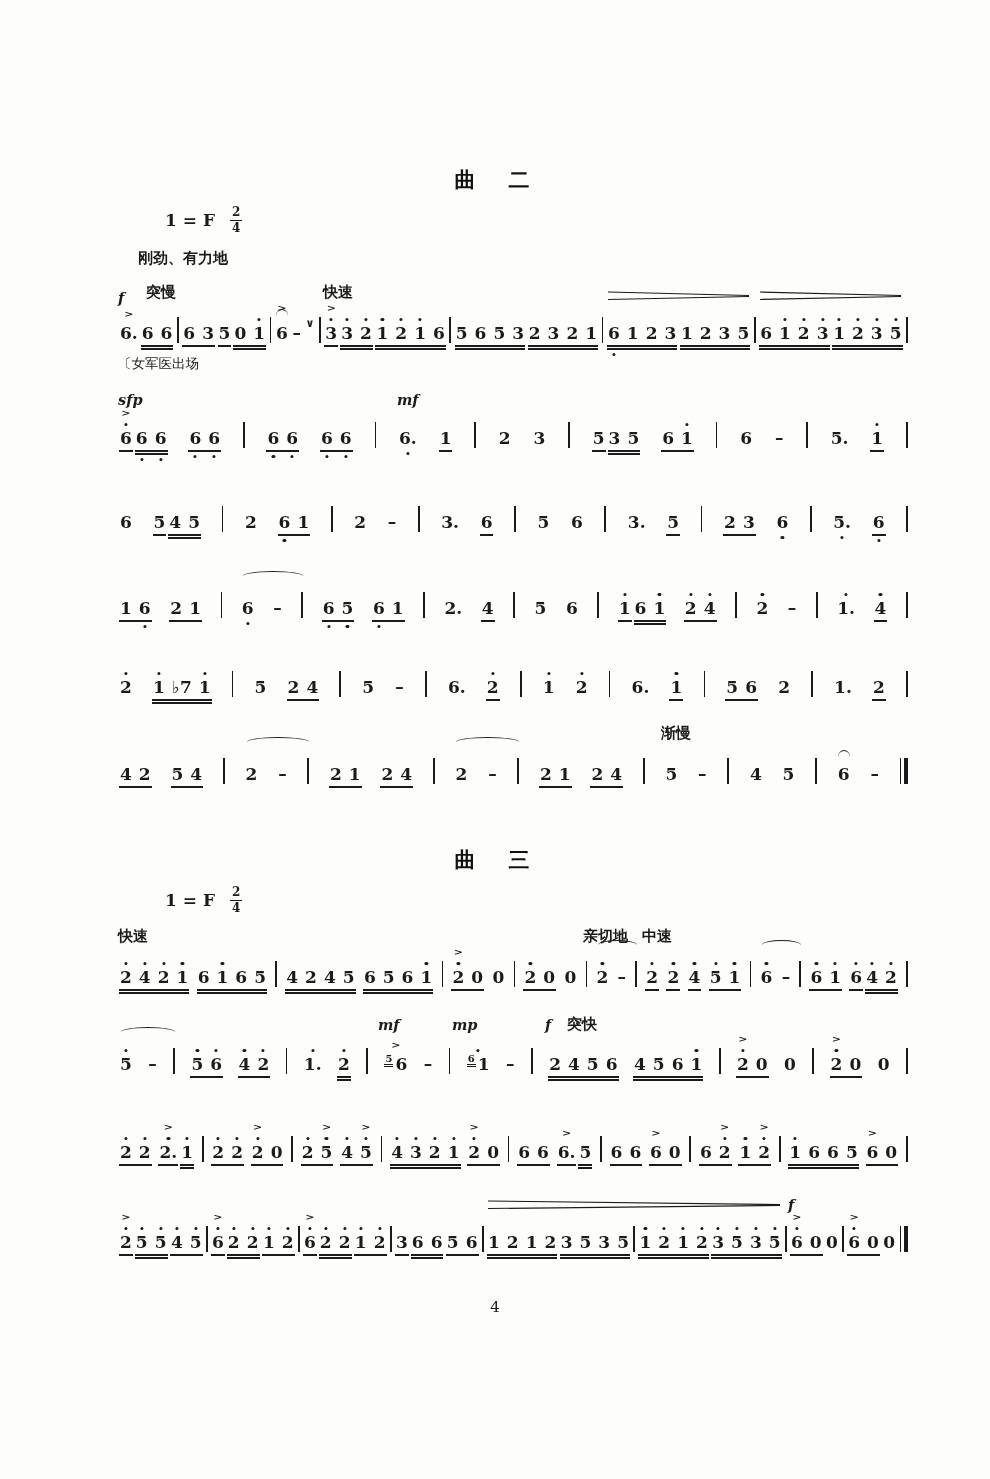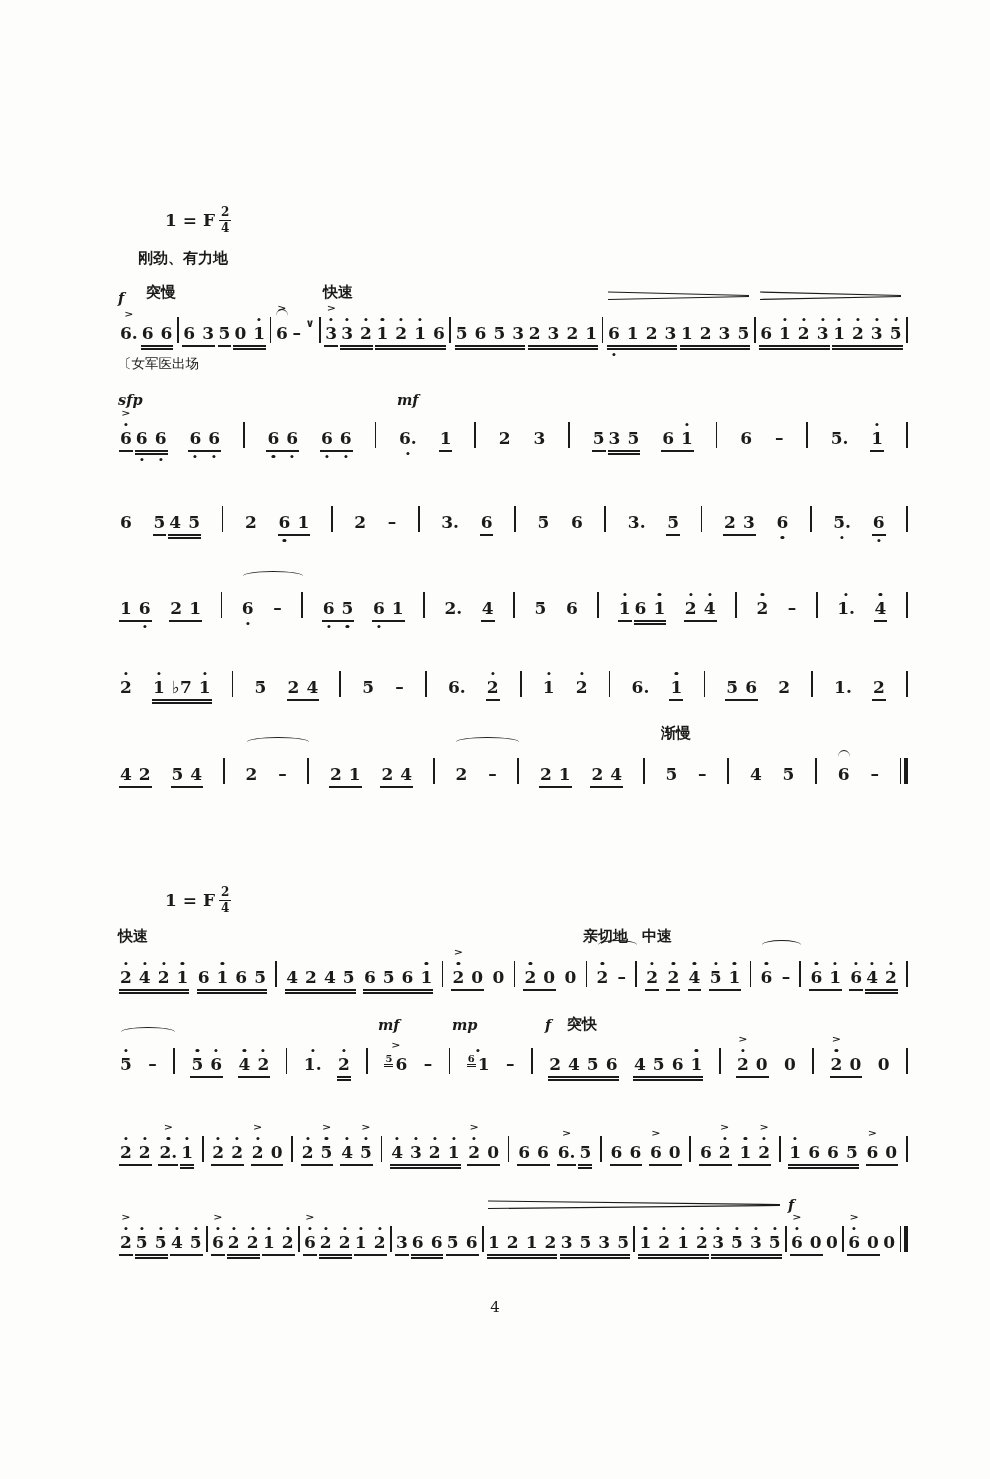--- a/index.html
+++ b/index.html
@@ -1,20 +1,20 @@
 <!DOCTYPE html>
 <html><head>
 <meta charset="utf-8">
 <style>
   html,body{margin:0;padding:0;background:#e8e8e4;}
   .page{position:relative;width:990px;height:1479px;background:#fdfdfb;color:#1b1b1b;
         font-family:"DejaVu Sans",sans-serif;overflow:hidden;}
   .title{position:absolute;left:0;width:100%;text-align:center;font-size:21px;font-weight:bold;
          letter-spacing:6px;color:#111;}
-  .keysig{position:absolute;left:165px;display:flex;align-items:center;gap:4px;
+  .keysig{position:absolute;left:165px;display:flex;align-items:center;gap:15px;
           font-family:"DejaVu Serif",serif;font-weight:bold;font-size:17px;}
   .frac{display:inline-flex;flex-direction:column;align-items:center;line-height:1;font-size:12px;}
   .frac i{font-style:normal;font-weight:bold;}
   .frac .num{border-bottom:1.6px solid #1b1b1b;padding:0 2px 1.5px;margin-bottom:1.5px;}
   .expr{position:absolute;font-size:15px;font-weight:bold;}
   .stage{position:absolute;font-size:13.5px;}
   .pagenum{position:absolute;left:0;width:100%;text-align:center;font-size:15px;
            font-family:"DejaVu Serif",serif;}
   .mline{position:absolute;left:118px;width:792px;height:32px;}
   .notes-row{position:relative;display:flex;justify-content:space-between;align-items:flex-end;
@@ -46,20 +46,21 @@
   .wedge{position:absolute;top:-20px;}
   .ann{position:absolute;white-space:nowrap;}
   .ann.cn{font-size:15px;font-weight:bold;}
   .ann.dyn{font-family:"DejaVu Serif",serif;font-style:italic;font-weight:bold;font-size:14.5px;}
 </style>
 </head>
 <body>
 
 <div class="page">
 
+  <div class="title" style="top:166px">曲　二</div>
 
   <div class="keysig" style="top:206px">
     <span>1 = F</span>
     <span class="frac">
       <i class="num">2</i>
       <i class="den">4</i>
     </span>
   </div>
 
   <div class="expr" style="top:249px;left:138px">刚劲、有力地</div>
@@ -749,20 +750,21 @@
             <i class="thin"></i>
             <i class="thick"></i>
           </div>
           <div class="slur" style="left: 129px; width: 62px;"></div>
           <div class="slur" style="left: 338px; width: 63px;"></div>
           <div class="ann cn" style="left: 543px; top: -28px;">渐慢</div>
         </div>
       </div>
     </div>
 
+  <div class="title" style="top:846px">曲　三</div>
 
   <div class="keysig" style="top:886px">
     <span>1 = F</span>
     <span class="frac">
       <i class="num">2</i>
       <i class="den">4</i>
     </span>
   </div>
 
   <div id="p3lines">

